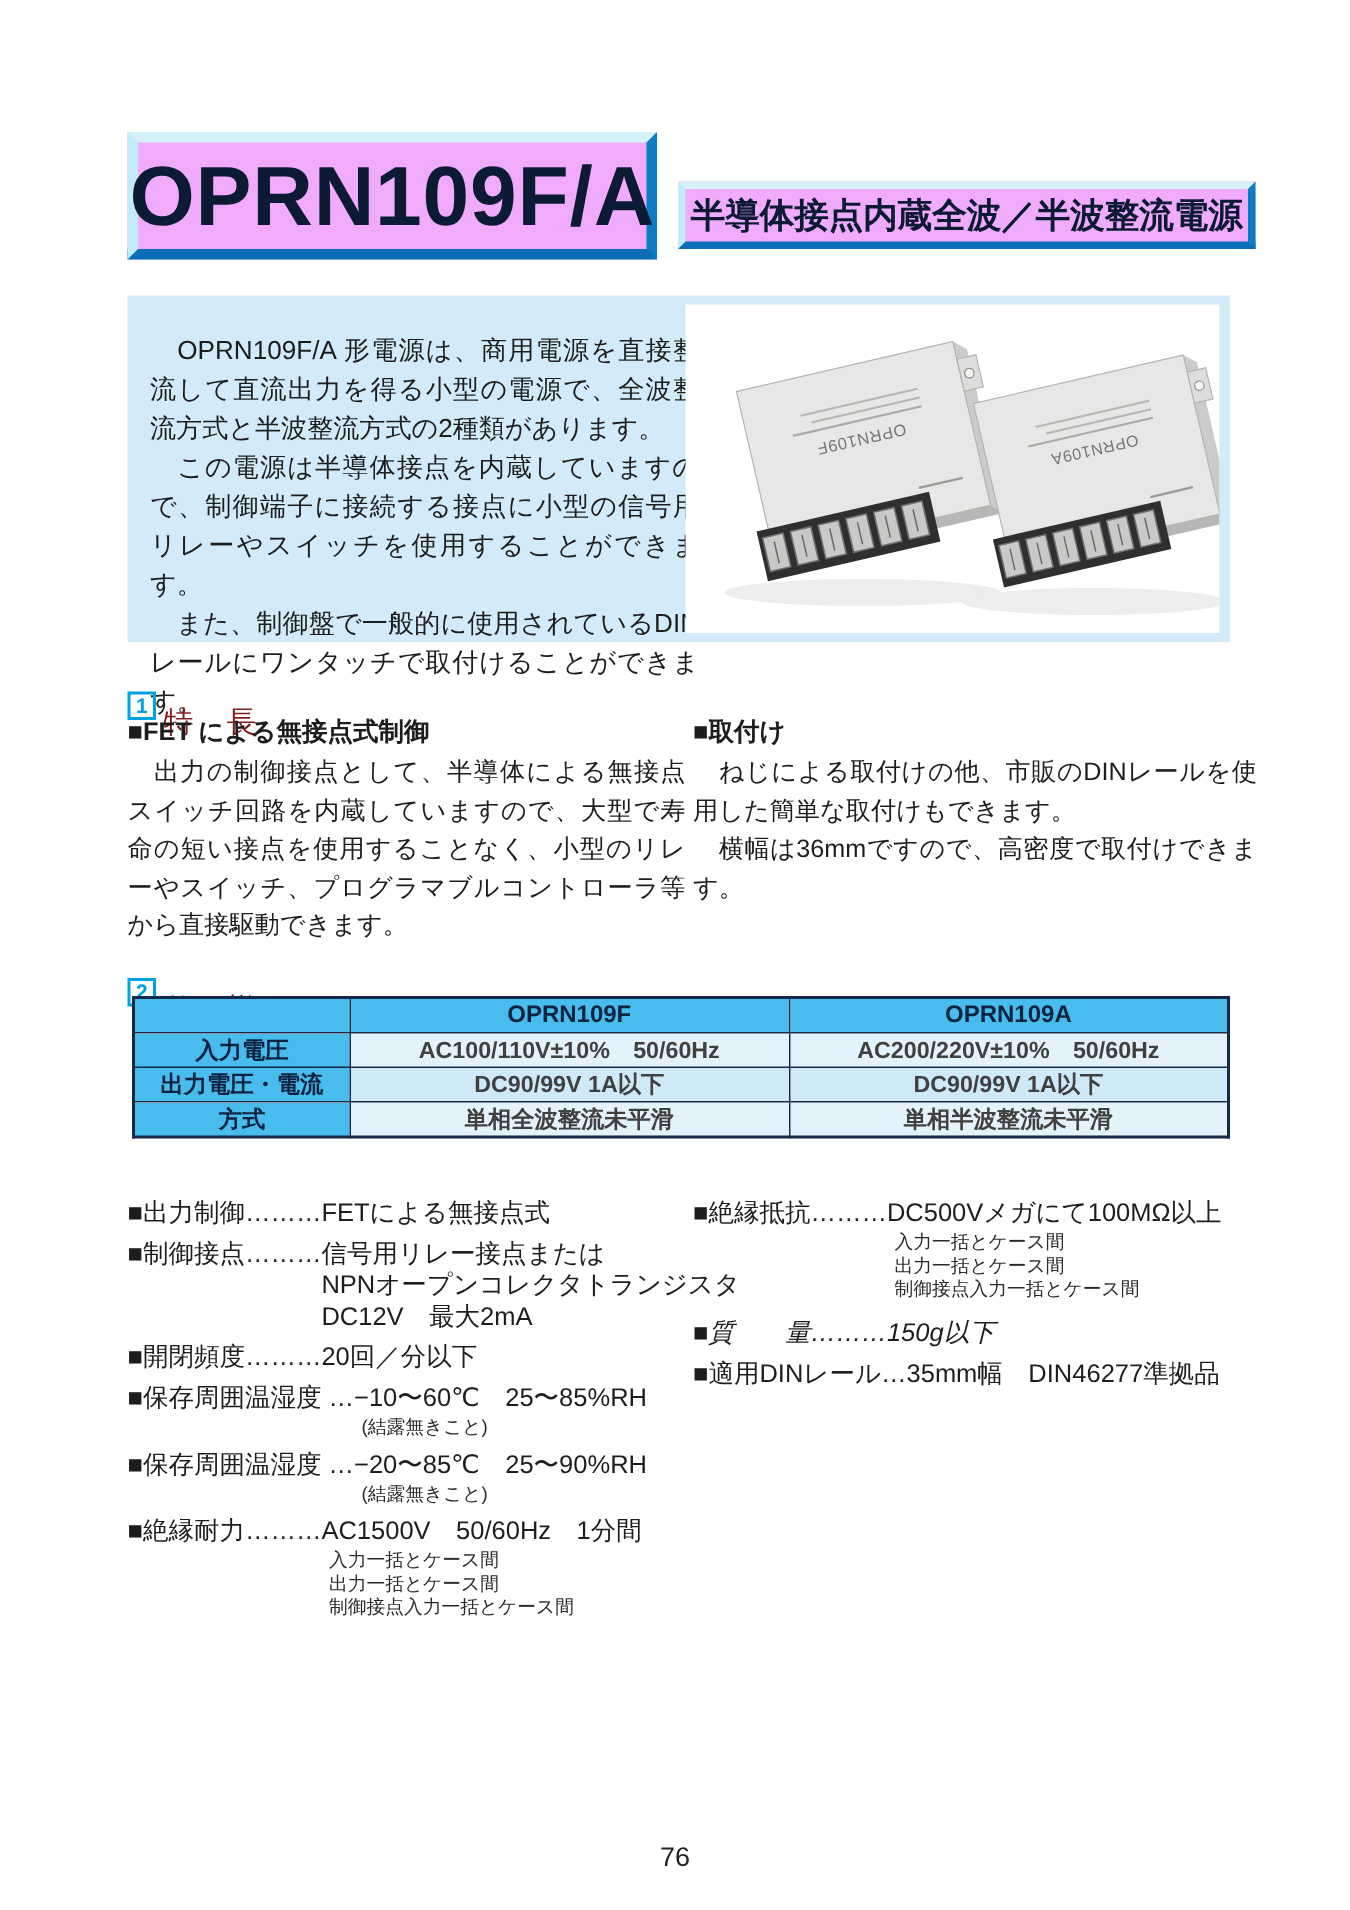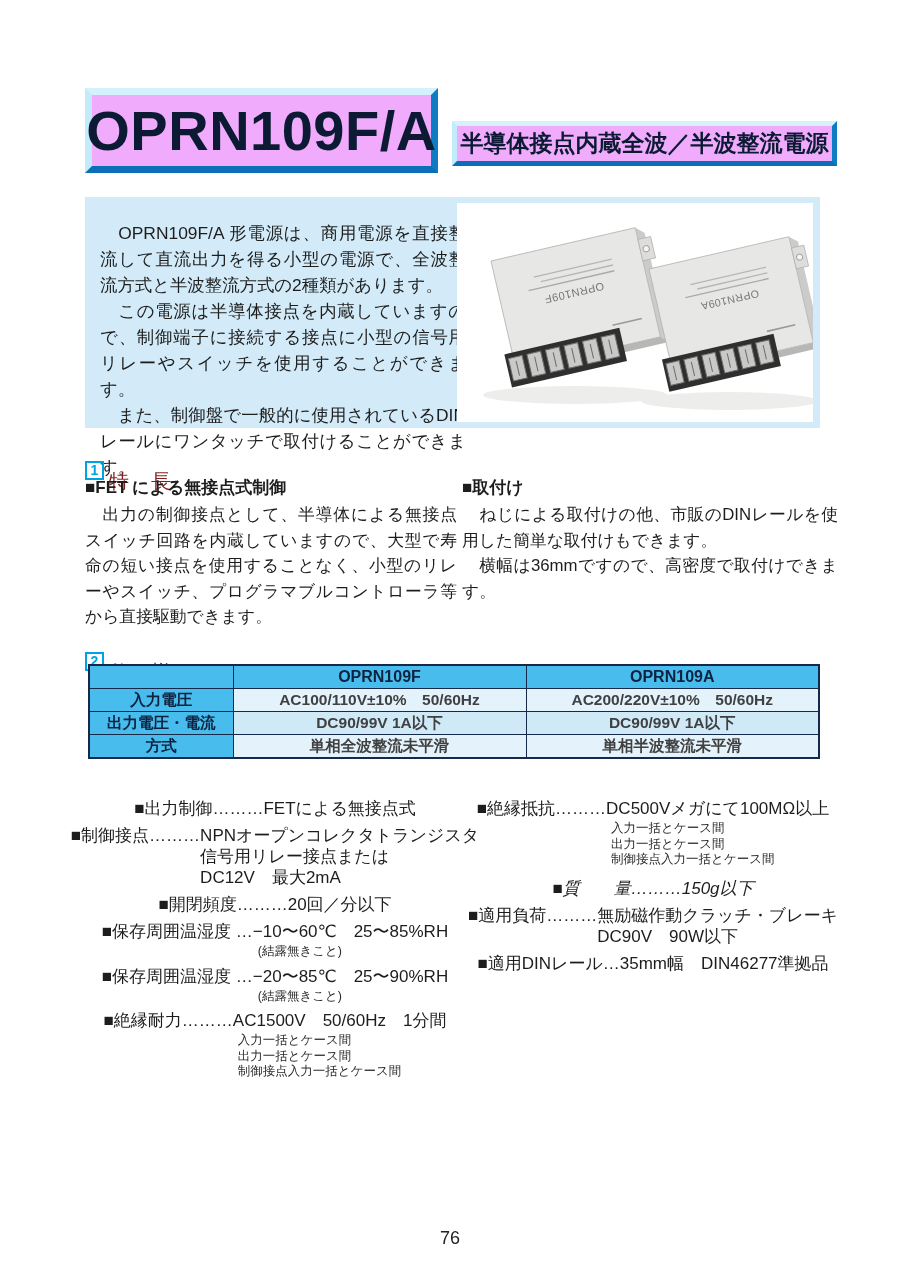--- a/index.html
+++ b/index.html
@@ -41,21 +41,21 @@
   .spec-table .cyan{background:#47bced;color:#0e2340;font-weight:700;font-size:16px;}
   .spec-table tbody th{background:#47bced;color:#0e2340;font-weight:700;font-size:15.5px;}
   .spec-table td{font-size:15.5px;font-weight:600;color:#404040;}
   .spec-table tr.row-a td{background:#e3f2fb;}
   .spec-table tr.row-b td{background:#cfe9f7;}
   
   .spec-list{position:absolute;top:798px;}
   .list-left{left:85px;width:380px;}
   .list-right{left:462px;width:382px;}
   .spec-item{display:flex;align-items:flex-start;margin-bottom:6px;font-size:17px;
-    line-height:21px;font-weight:500;color:#1d1d1d;justify-content:center;}
+    line-height:21px;font-weight:500;color:#1d1d1d;}
   .spec-item .head{white-space:nowrap;}
   .spec-item .val{display:flex;flex-direction:column;}
   .spec-item .line{white-space:nowrap;}
   .spec-item .note{font-size:12.5px;line-height:15.5px;font-weight:400;color:#2a2a2a;
     padding-left:5px;white-space:nowrap;}
   .spec-item .note.first{margin-top:2px;}
   
   .page-num{position:absolute;left:0;right:0;top:1228px;text-align:center;font-size:18px;color:#222222;}
 </style>
 </head>
@@ -200,22 +200,22 @@
   <div class="spec-list list-left">
     <div class="spec-item">
       <span class="head">■出力制御………</span>
       <span class="val">
           <span class="line">FETによる無接点式</span>
         </span>
     </div>
     <div class="spec-item">
       <span class="head">■制御接点………</span>
       <span class="val">
+        <span class="line">信号用リレー接点または</span>
         <span class="line">NPNオープンコレクタトランジスタ</span>
-        <span class="line">信号用リレー接点または</span>
         <span class="line">DC12V　最大2mA</span>
       </span>
     </div>
     <div class="spec-item">
       <span class="head">■開閉頻度………</span>
       <span class="val">
           <span class="line">20回／分以下</span>
         </span>
     </div>
     <div class="spec-item">
@@ -253,27 +253,20 @@
         <span class="note">制御接点入力一括とケース間</span>
       </span>
     </div>
     <div class="spec-item" style="margin-top:10px;font-style:italic;">
       <span class="head">■質　　量………</span>
       <span class="val">
           <span class="line">150g以下</span>
         </span>
     </div>
     <div class="spec-item">
-      <span class="head">■適用負荷………</span>
-      <span class="val">
-        <span class="line">無励磁作動クラッチ・ブレーキ</span>
-        <span class="line">DC90V　90W以下</span>
-      </span>
-    </div>
-    <div class="spec-item">
       <span class="head">■適用DINレール…</span>
       <span class="val">
           <span class="line">35mm幅　DIN46277準拠品</span>
         </span>
     </div>
   </div>
 
   <div class="page-num">76</div>
 
 </div>

